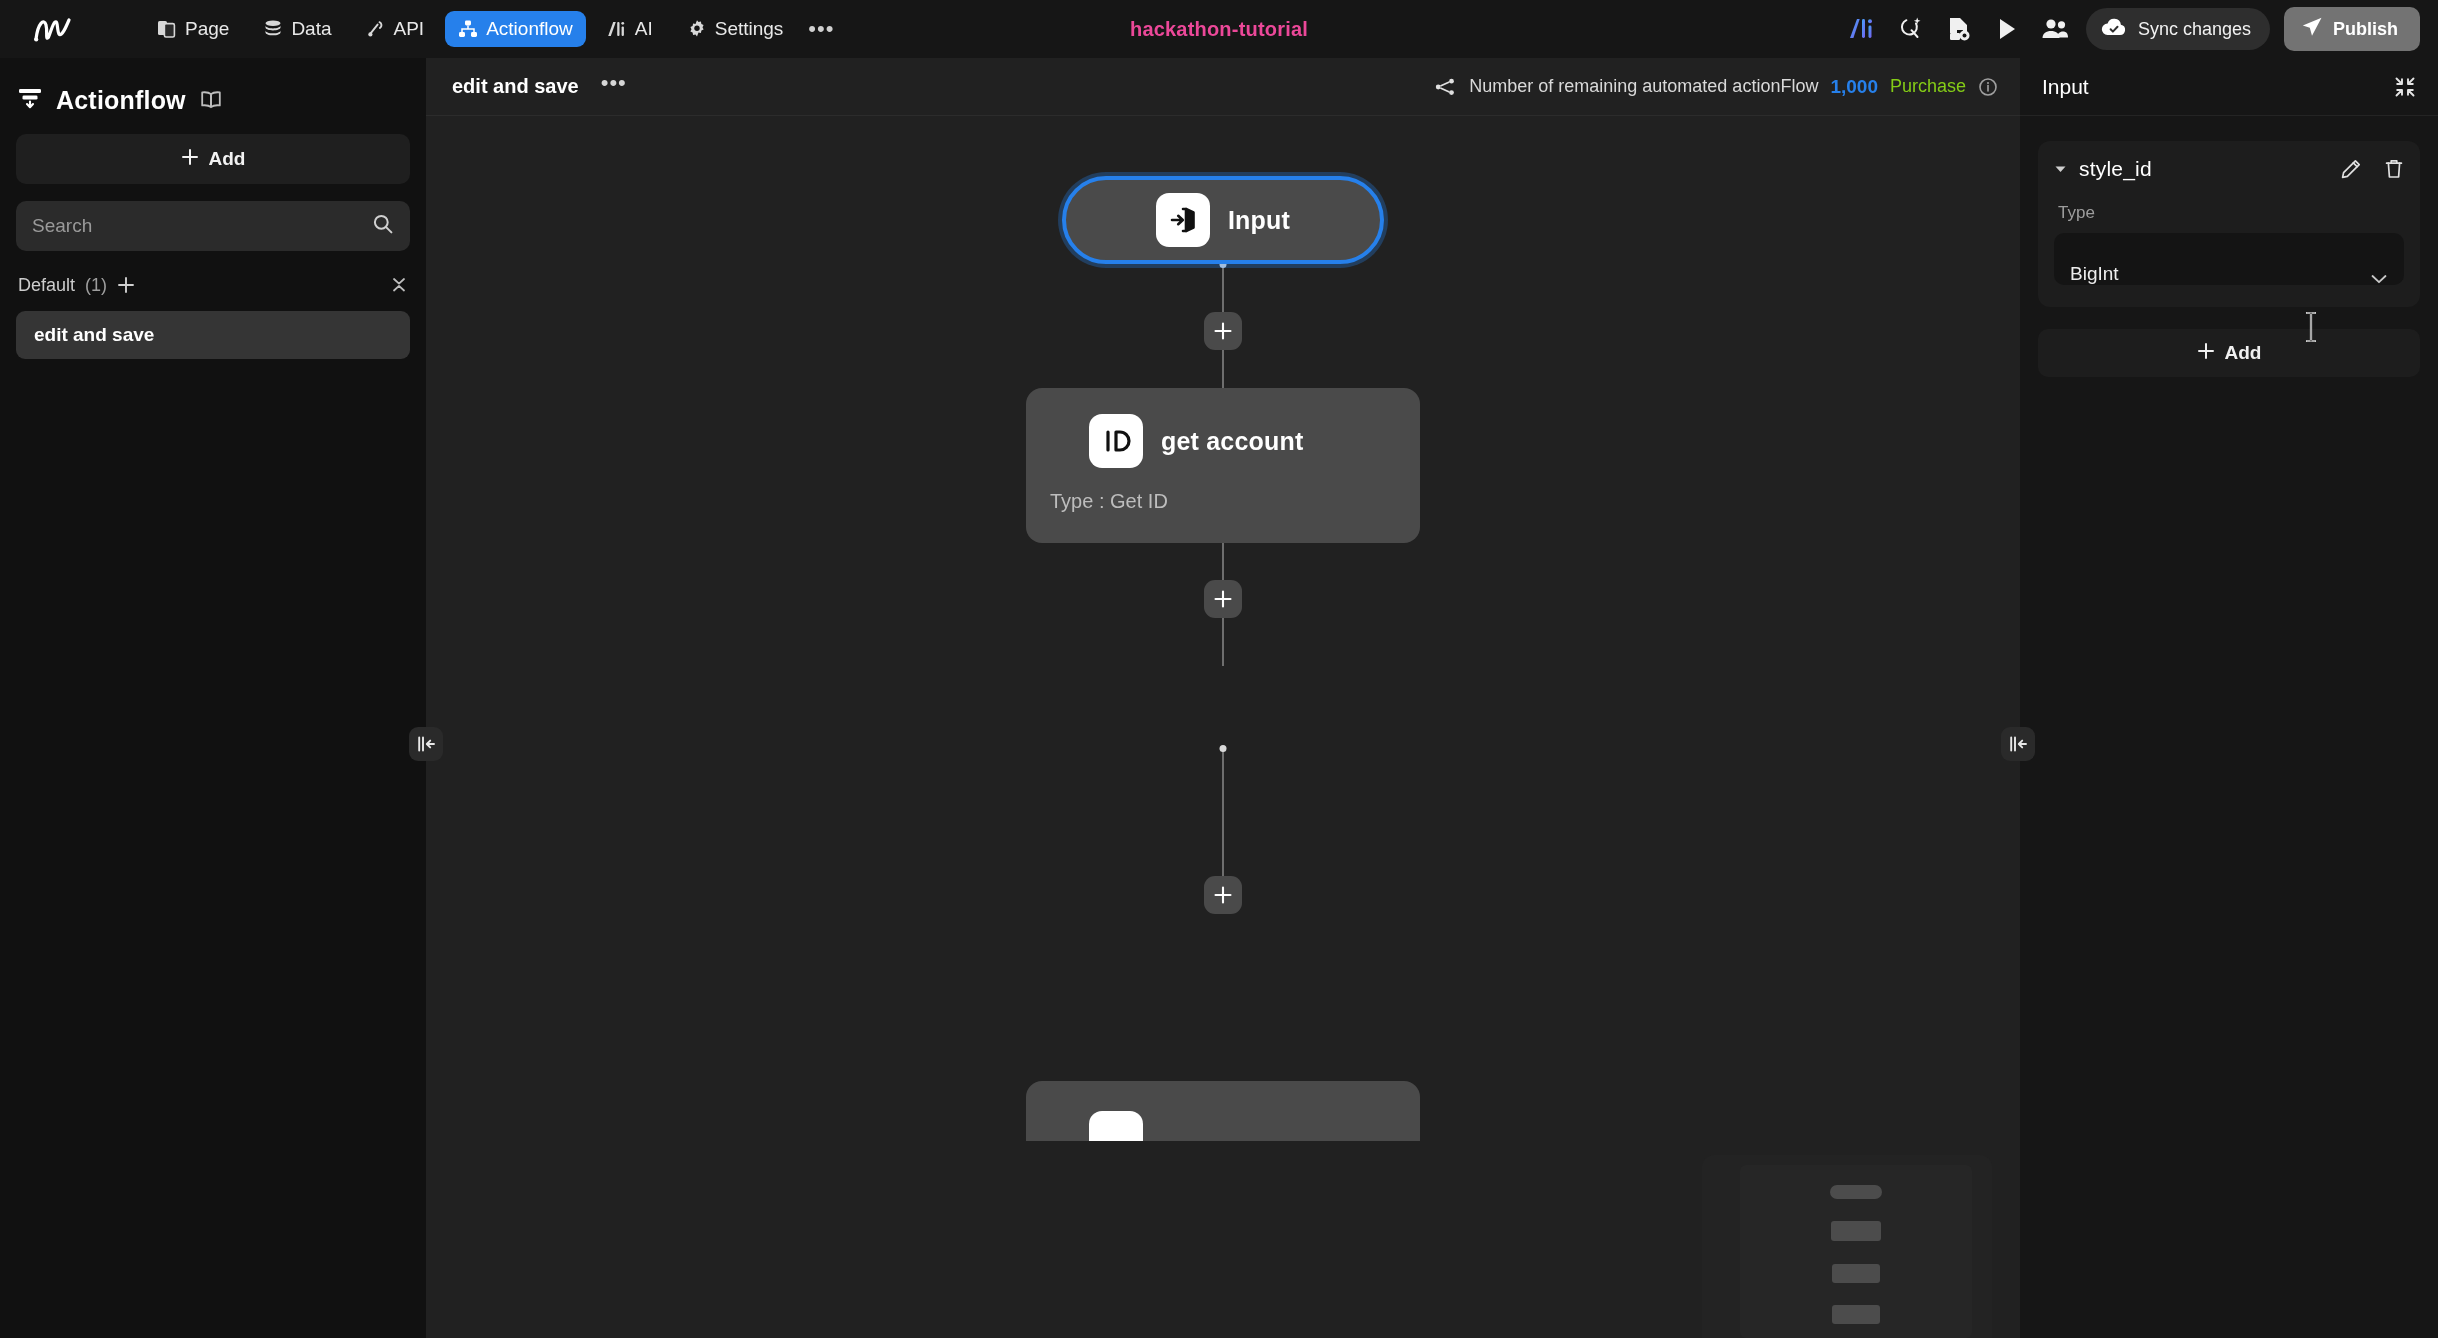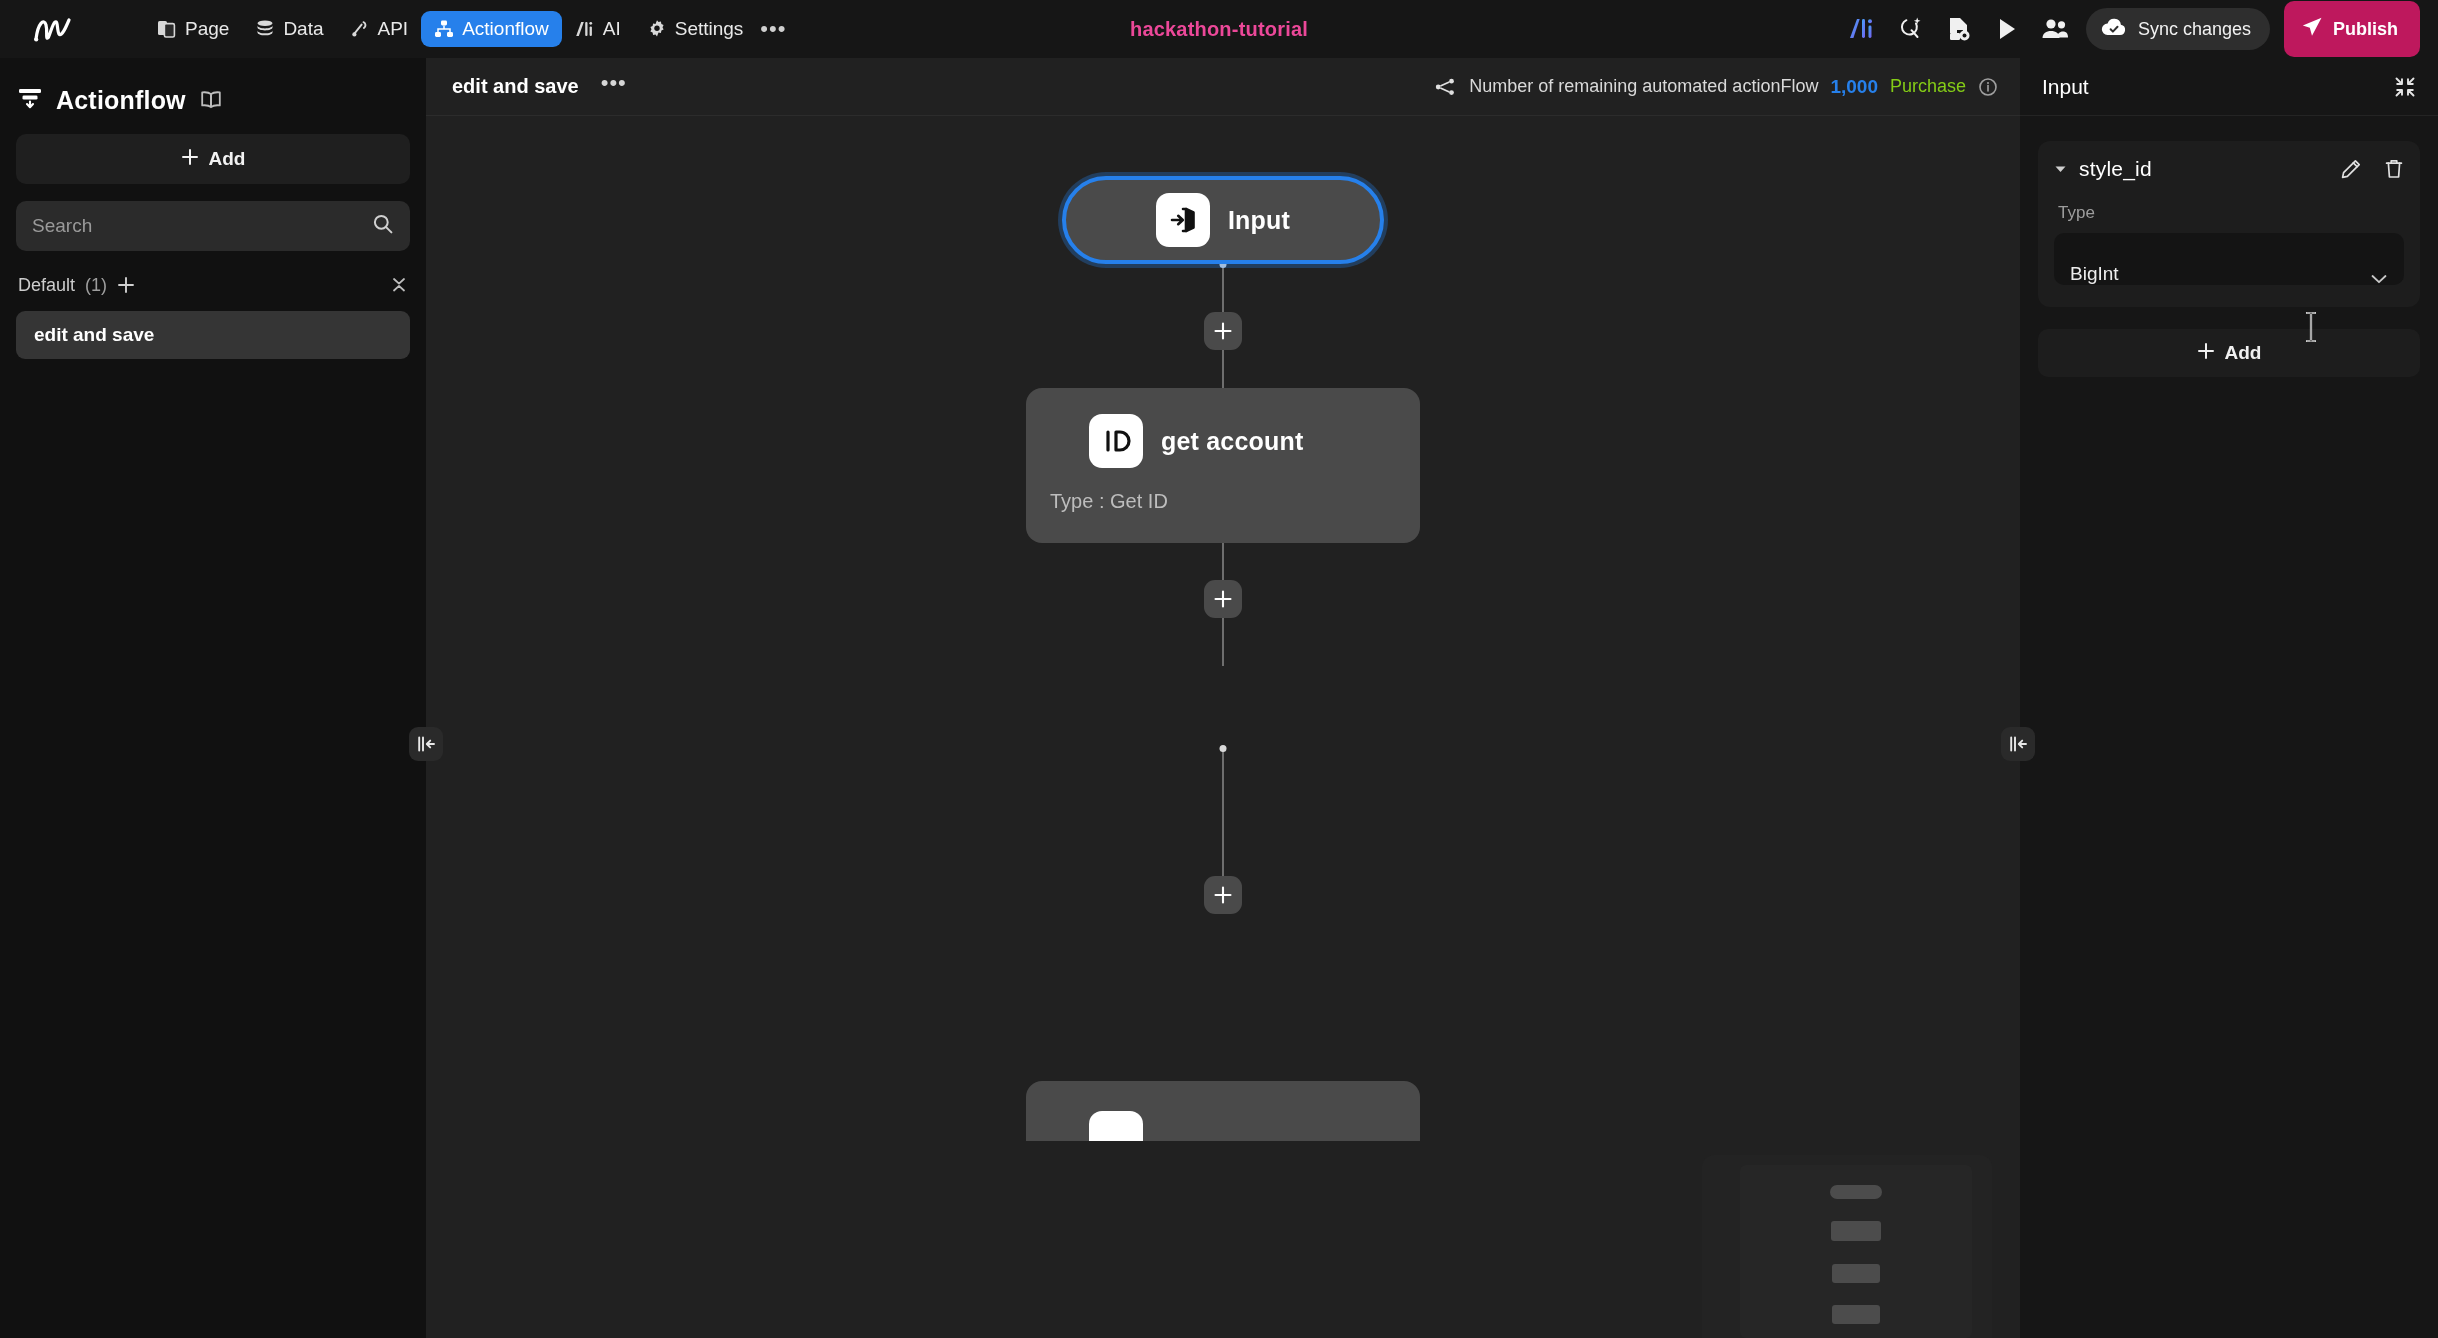--- a/index.html
+++ b/index.html
@@ -18,21 +18,21 @@
     position: absolute; top: 0; left: 0; right: 0; height: 58px;
     background: #161616;
     display: flex; align-items: center;
     z-index: 40;
   }
   .brand-logo {
     width: 62px; height: 58px;
     display: flex; align-items: center; justify-content: center;
     margin-left: 22px;
   }
-  .topnav { display: flex; align-items: center; gap: 0; margin-left: 60px; }
+  .topnav { display: flex; align-items: center; gap: 8px; margin-left: 60px; }
   .topnav-item {
     display: flex; align-items: center; gap: 8px;
     height: 36px; padding: 0 13px;
     border-radius: 9px;
     font-size: 19px; color: #e9e9e9; font-weight: 500;
     cursor: pointer; white-space: nowrap;
   }
   .topnav-item.active { background: #2680EB; color: #fff; }
   .topnav-item .tn-ico { display: flex; align-items: center; }
   .topnav-more {
@@ -57,22 +57,22 @@
   }
   .sync-btn {
     display: flex; align-items: center; gap: 11px;
     height: 42px; padding: 0 19px 0 15px;
     background: #2e2e2e; border-radius: 21px;
     font-size: 18px; color: #f2f2f2; font-weight: 500;
     cursor: pointer; white-space: nowrap;
   }
   .publish-btn {
     display: flex; align-items: center; gap: 10px;
-    height: 56px; padding: 0 22px 0 17px;
-    background: #be185d; border-radius: 10px;
+    height: 44px; padding: 0 22px 0 17px;
+    background: #737373; border-radius: 10px;
     font-size: 18px; color: #fff; font-weight: 600;
     cursor: pointer; white-space: nowrap;
   }
 
   
   .sidebar {
     position: absolute; top: 58px; left: 0; bottom: 0; width: 426px;
     background: #111111;
     z-index: 20;
   }

